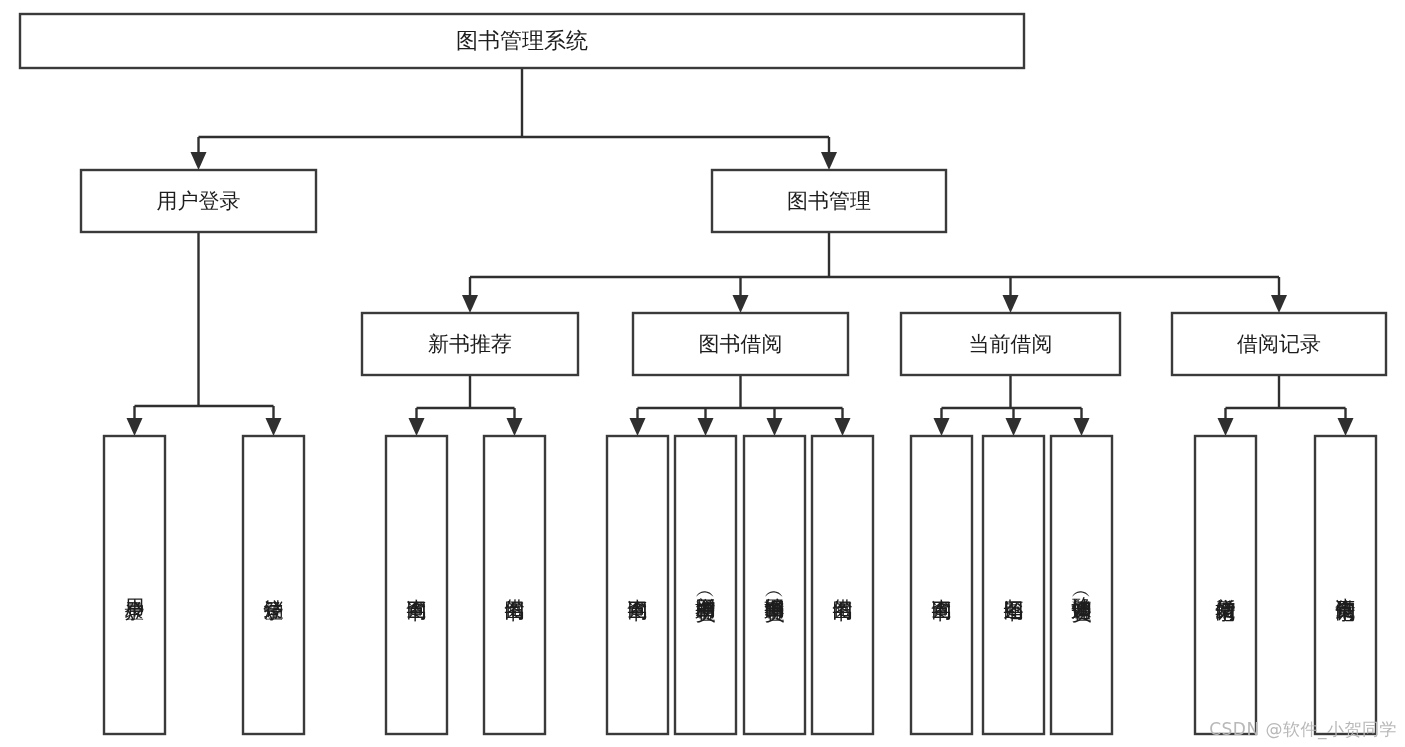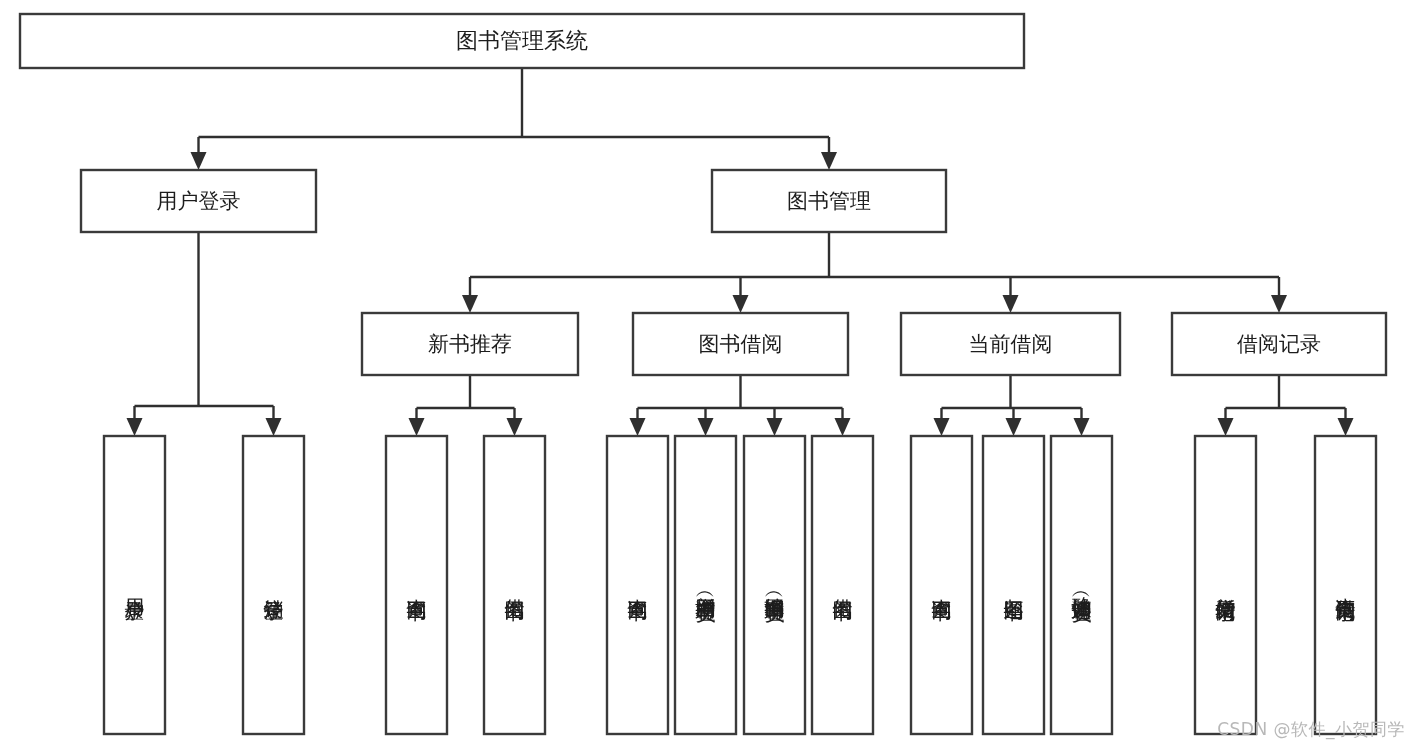--- a/index.html
+++ b/index.html
@@ -63,21 +63,21 @@
     text-orientation: upright;
     font-family: "DejaVu Sans", "Liberation Sans", sans-serif;
     font-size: 20px;
     line-height: 1.05;
     color: #1d1d1d;
     letter-spacing: 1px;
     white-space: nowrap;
   }
   .watermark {
     position: absolute;
-    right: 0;
+    right: 8px;
     bottom: 6px;
     font-family: "DejaVu Sans", "Liberation Sans", sans-serif;
     font-size: 17px;
     color: #b8b8b8;
     letter-spacing: 0.5px;
     user-select: none;
   }
 </style>
 </head>
 <body>

